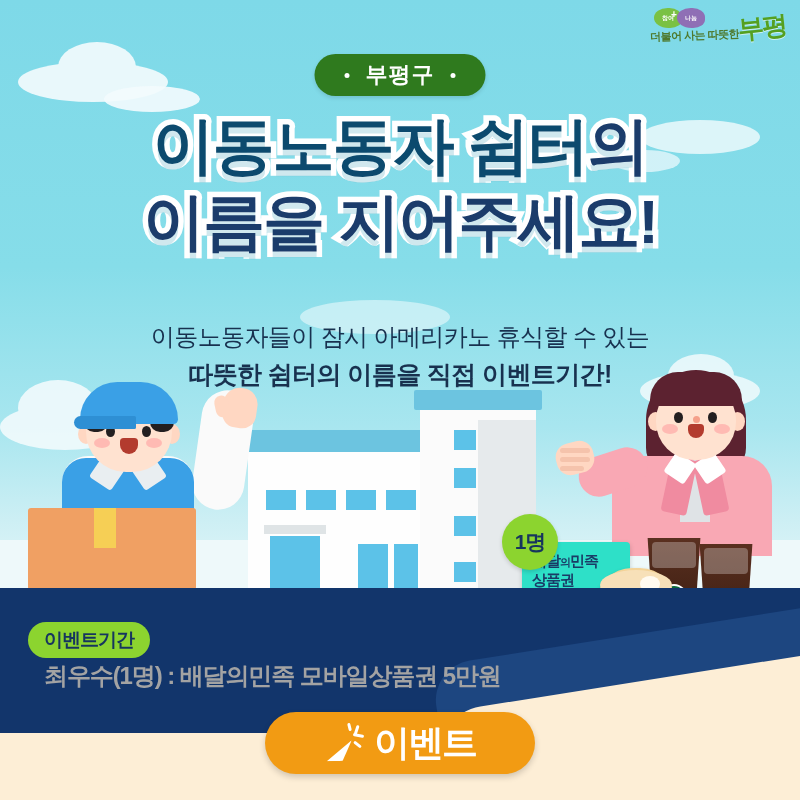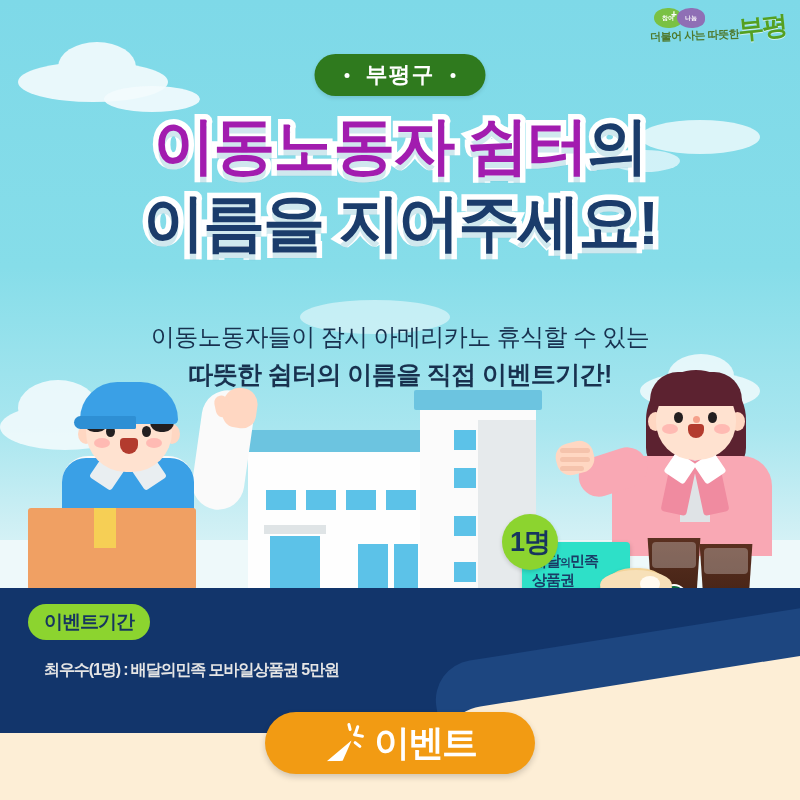--- a/index.html
+++ b/index.html
@@ -104,21 +104,21 @@
   }
   .title-line {
     font-size: 62px;
     font-weight: bold;
     letter-spacing: -2px;
     line-height: 1.22;
     -webkit-text-stroke: 11px #ffffff;
     paint-order: stroke fill;
     text-shadow: 0 6px 0 rgba(120,190,205,.35);
   }
-  .title-line .grn  { color: #a21caf; font-family: Liberation Serif, serif; }
+  .title-line .grn  { color: #0c4a6e; }
   .title-line .navy { color: #1b3c6b; }
 
   
   .subtitle {
     position: absolute; left: 0; top: 318px; width: 800px;
     text-align: center; color: #18314f;
     line-height: 1.55;
   }
   .subtitle .s1 { font-size: 24px; font-weight: 400; letter-spacing: -.6px; }
   .subtitle .s2 { font-size: 25px; font-weight: bold; letter-spacing: -.6px; }
@@ -242,21 +242,21 @@
   .count-badge {
     position:absolute;
     border-radius:50%;
     background:#8cd42f;
     color:#17355e;
     font-weight:bold;
     display:flex; align-items:center; justify-content:center;
     letter-spacing:-1px;
     box-shadow:0 2px 4px rgba(0,0,0,.15);
   }
-  .count-badge.one   { left:-2px;  top:4px;  width:56px; height:56px; font-size:27px; }
+  .count-badge.one   { left:-2px;  top:4px;  width:56px; height:56px; font-size:21px; }
   .count-badge.many  { left:188px; bottom:-6px; width:60px; height:60px; font-size:21px; }
 
   
   .panel {
     position:absolute; left:0; top:588px; width:800px; height:145px;
     background:#12356b;
     overflow:hidden;
   }
   .panel .swoosh {
     position:absolute; right:-60px; bottom:-60px;
@@ -267,21 +267,21 @@
   }
   .panel .swoosh2 {
     position:absolute; right:-80px; bottom:-96px;
     width:440px; height:150px;
     background:#fdeed6;
     transform: rotate(-9deg);
     border-radius: 50px 0 0 0;
   }
 
   .info-row { position:absolute; display:flex; align-items:center; }
-  .info-row.r1 { left:28px; top:16px; }
+  .info-row.r1 { left:28px; top:34px; }
   .info-row.r2 { left:28px; top:70px; align-items:flex-start; }
 
   .label-pill {
     background:#8cd42f;
     color:#16355f;
     font-weight:bold;
     font-size:19px;
     letter-spacing:-1px;
     border-radius:18px;
     padding:5px 16px;
@@ -289,21 +289,21 @@
   }
   .info-value {
     margin-left:16px;
     font-size:21px;
     font-weight:bold;
     letter-spacing:-1px;
     color:#fff3b0;
   }
   .prize-lines { margin-left:16px; position:relative; z-index:2; }
   .prize-lines .pl {
-    font-size:16px; font-weight:bold; color:#e5e5e5; letter-spacing:-1.1px;
+    font-size:24px; font-weight:bold; color:#a3a3a3; letter-spacing:-1.1px;
     line-height:1.5;
     white-space:nowrap;
   }
 
   
   .event-btn {
     position:absolute; left:50%; top:712px; transform:translateX(-50%);
     width:270px; height:62px;
     background:#f29b13;
     border-radius:31px;

